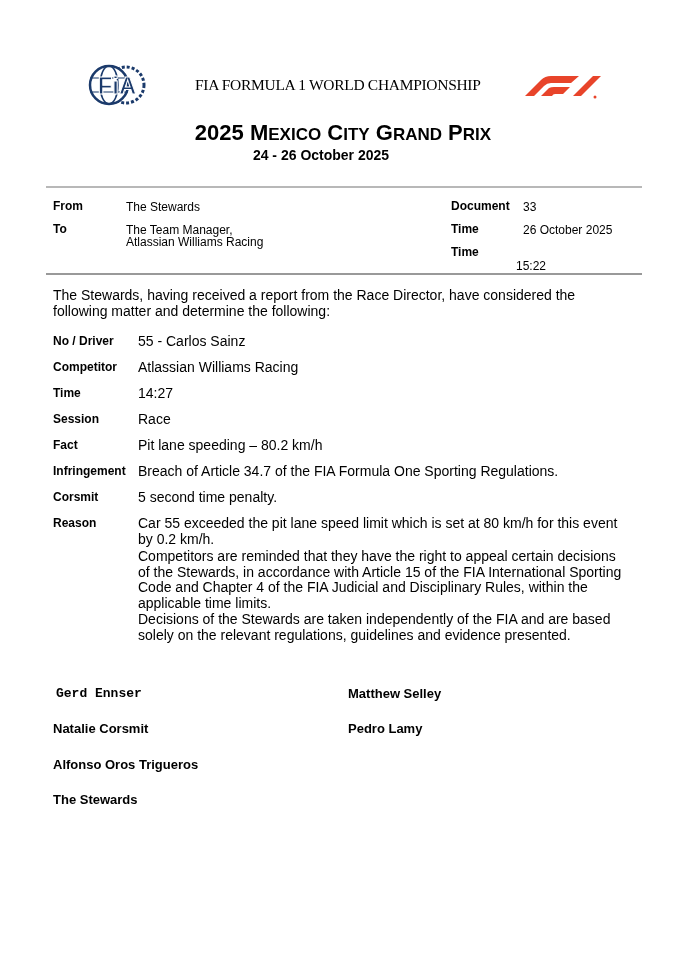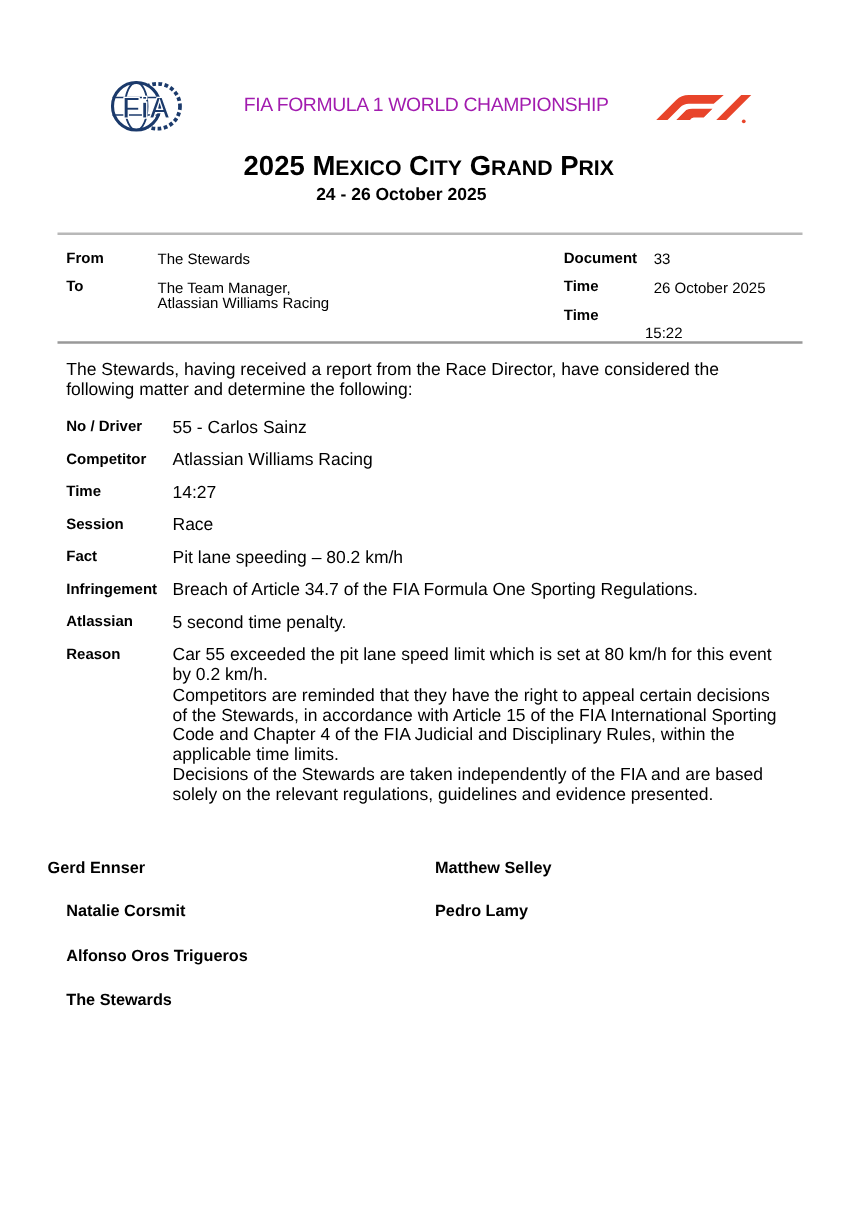--- a/index.html
+++ b/index.html
@@ -1,20 +1,20 @@
 <!DOCTYPE html>
 <html><head>
 <meta charset="utf-8">
 <style>
   html, body { margin:0; padding:0; background:#ffffff; }
   body { width:690px; height:976px; position:relative; overflow:hidden;
          font-family:"Liberation Sans", sans-serif; color:#000; }
   .abs { position:absolute; }
   #fia-logo { left:88px; top:64px; width:58px; height:42px; }
-  #header-title { left:195px; top:76px; font-size:15.5px; color:#a21caf; letter-spacing:-0.3px; font-weight:normal; }
+  #header-title { left:195px; top:76px; font-size:15.5px; color:#000000; letter-spacing:-0.3px; font-weight:normal;font-family:Liberation Serif, serif; }
   #f1-logo { left:515px; top:72px; width:88px; height:28px; }
   #event-title { left:0; width:686px; top:120px; text-align:center; font-size:22px; font-weight:bold; }
   #event-title .sc { font-size:17px; }
   #event-dates { left:0; width:642px; top:147px; text-align:center; font-size:14px; font-weight:bold; }
   .rule { position:absolute; left:46px; width:596px; height:2px; background:#b8b8b8; }
   .rule.top { top:186px; }
   .rule.bottom { top:273px; background:#999; height:1.5px; }
   .meta-label { font-size:12px; font-weight:bold; }
   .meta-value { font-size:12px; }
   .meta-value.two { line-height:12px; }
@@ -90,27 +90,27 @@
 
 <div class="abs field-label" style="top:412px;">Session</div>
 <div class="abs field-value" style="top:412px;">Race</div>
 
 <div class="abs field-label" style="top:438px;">Fact</div>
 <div class="abs field-value" style="top:438px;">Pit lane speeding – 80.2 km/h</div>
 
 <div class="abs field-label" style="top:464px;">Infringement</div>
 <div class="abs field-value" style="top:464px;">Breach of Article 34.7 of the FIA Formula One Sporting Regulations.</div>
 
-<div class="abs field-label" style="top:490px;">Atlassian</div>
+<div class="abs field-label" style="top:490px;">Corsmit</div>
 <div class="abs field-value" style="top:490px;">5 second time penalty.</div>
 
 <div class="abs field-label" style="top:516px;">Reason</div>
 <div class="abs field-value" style="top:516px;">Car 55 exceeded the pit lane speed limit which is set at 80 km/h for this event by 0.2 km/h.</div>
 
 <div class="abs field-value" style="top:549px;">Competitors are reminded that they have the right to appeal certain decisions of the Stewards, in accordance with Article 15 of the FIA International Sporting Code and Chapter 4 of the FIA Judicial and Disciplinary Rules, within the applicable time limits.</div>
 <div class="abs field-value" style="top:612px;">Decisions of the Stewards are taken independently of the FIA and are based solely on the relevant regulations, guidelines and evidence presented.</div>
 
-<div class="abs sig" style="left:38px; top:686px;">Gerd Ennser</div>
+<div class="abs sig" style="left:56px; top:686px;font-family:Liberation Mono, monospace;">Gerd Ennser</div>
 <div class="abs sig" style="left:348px; top:686px;">Matthew Selley</div>
 <div class="abs sig" style="left:53px; top:721px;">Natalie Corsmit</div>
 <div class="abs sig" style="left:348px; top:721px;">Pedro Lamy</div>
 <div class="abs sig" style="left:53px; top:757px;">Alfonso Oros Trigueros</div>
 <div class="abs sig" style="left:53px; top:792px;">The Stewards</div>
 
 </body></html>

